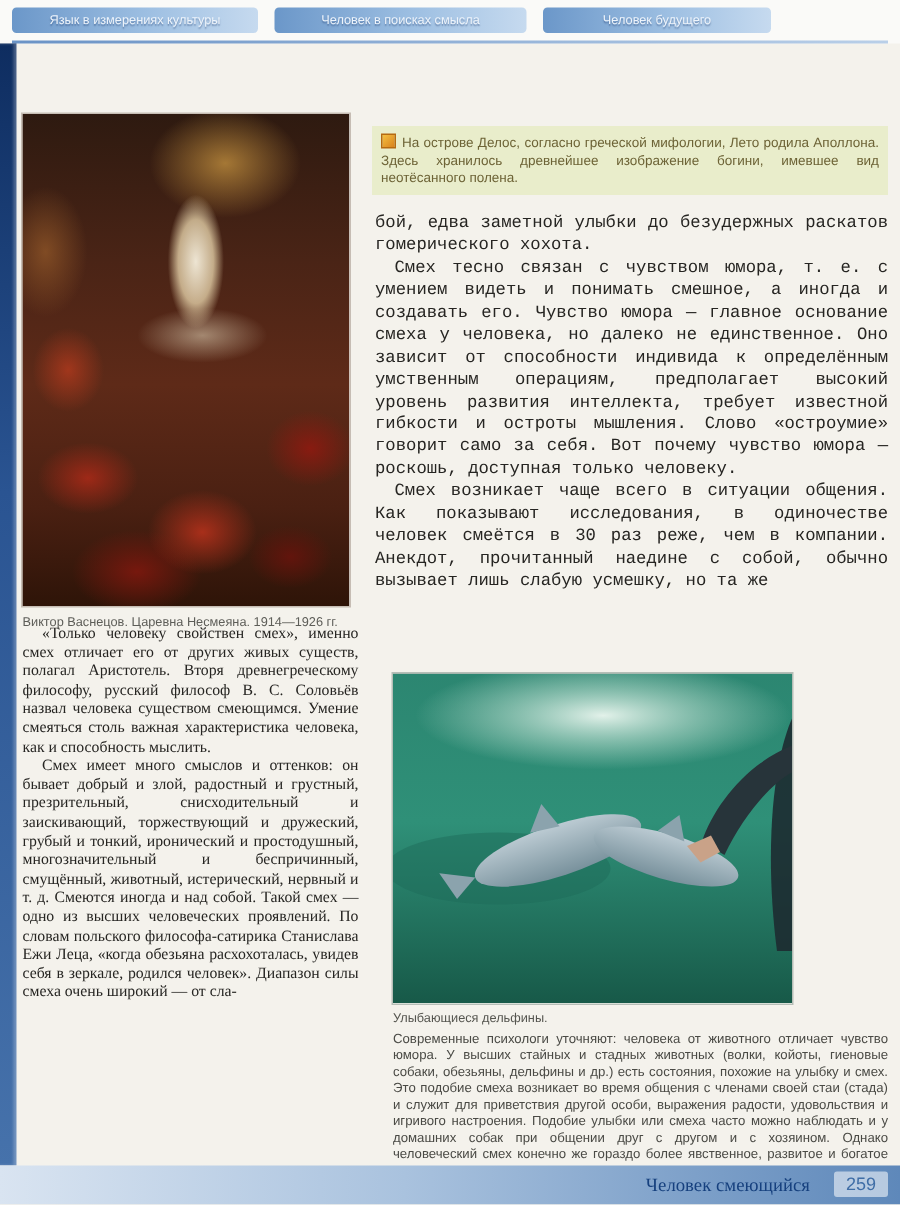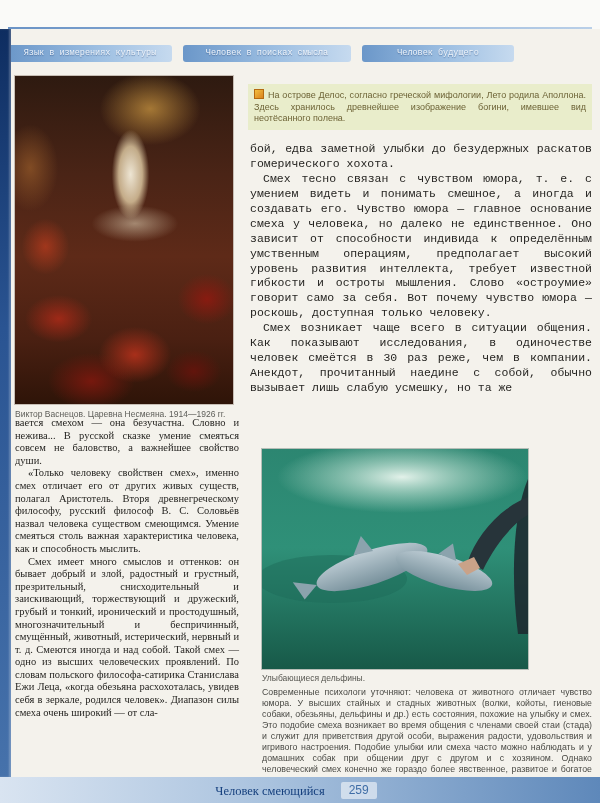--- a/index.html
+++ b/index.html
@@ -7,24 +7,23 @@
     width:600px;height:803px;position:relative;overflow:hidden;
     background:#f4f2ec;
     font-family:"Liberation Serif", serif;
   }
   .abs{position:absolute;}
   
   .top-strip{top:0;left:0;width:600px;height:29px;background:#fafaf8;}
   .tab{
     top:5px;height:17px;border-radius:3px;
     background:linear-gradient(90deg,#6b97c9 0%,#9dbfe2 55%,#c6daef 100%);
-    color:#eef4fb;font-family:Liberation Mono, monospace;font-size:8.5px;
+    color:#eef4fb;font-family:Liberation Sans, sans-serif;font-size:8.5px;
     line-height:17px;text-align:center;white-space:nowrap;overflow:hidden;
     text-shadow:0 1px 1px rgba(30,60,110,.45);
-    margin-top:40px;
   }
   .tab1{left:8px;width:164px;}
   .tab2{left:183px;width:168px;text-align:center;}
   .tab3{left:362px;width:152px;}
   .header-rule{top:27px;left:8px;width:584px;height:2px;
     background:linear-gradient(90deg,#6a93c6,#b9cfe8);}
   
   .left-band{top:29px;left:0;width:11px;height:748px;
     background:linear-gradient(180deg,#0e2d60 0%,#2a5492 40%,#4672ab 100%);
     box-shadow:inset -2px 0 2px rgba(255,255,255,.25);}
@@ -65,21 +64,21 @@
   .dolphin-photo{left:262px;top:449px;width:266px;height:220px;overflow:hidden;
     box-shadow:0 0 0 1px rgba(40,70,60,.3);}
   .dolphin-caption{left:262px;top:673px;width:266px;
     font-family:"Liberation Sans",sans-serif;font-size:8.5px;color:#55554f;}
   .dolphin-note{left:262px;top:687px;width:330px;
     font-family:"Liberation Sans",sans-serif;font-size:8.8px;color:#4a4a45;
     line-height:1.25;text-align:justify;}
   
   .bottom-band{top:777px;left:0;width:600px;height:26px;
     background:linear-gradient(90deg,#d9e4f1 0%,#a9c2de 45%,#5e88ba 100%);
-    text-align:center;line-height:26px;padding-right:8px;box-sizing:border-box;
+    text-align:right;line-height:26px;padding-right:8px;box-sizing:border-box;
     white-space:nowrap;}
   .footer-title{color:#16407e;font-size:12.5px;font-family:"Liberation Serif",serif;}
   .footer-num{display:inline-block;margin-left:12px;padding:0 8px;line-height:17px;
     background:rgba(255,255,255,.55);color:#3f6da6;border-radius:2px;
     font-family:"Liberation Sans",sans-serif;font-size:12px;vertical-align:1px;}
 </style>
 </head>
 <body>
 
 <div>
@@ -140,21 +139,20 @@
       </g>
       <path d="M266 30 C 252 62 248 124 256 185 L266 185 Z" fill="#1d2b31" opacity="0.9"></path>
       <path d="M266 48 C 236 60 214 88 206 112 L 221 121 C 233 96 251 74 266 66 Z" fill="#27343a"></path>
       <path d="M212 108 l-16 7 l9 11 l13 -7 z" fill="#c9a288"></path>
     </svg>
   </div>
   <div class="abs dolphin-caption">Улыбающиеся дельфины.</div>
   <div class="abs dolphin-note">Современные психологи уточняют: человека от животного отличает чувство юмора. У высших стайных и стадных животных (волки, койоты, гиеновые собаки, обезьяны, дельфины и др.) есть состояния, похожие на улыбку и смех. Это подобие смеха возникает во время общения с членами своей стаи (стада) и служит для приветствия другой особи, выражения радости, удовольствия и игривого настроения. Подобие улыбки или смеха часто можно наблюдать и у домашних собак при общении друг с другом и с хозяином. Однако человеческий смех конечно же гораздо более явственное, развитое и богатое явление.</div>
 
   <div class="abs col left-col">
-    <p class="no-indent">вается смехом — она безучастна. Словно и нежива... В русской сказке умение смеяться совсем не баловство, а важнейшее свойство души.</p>
     <p>«Только человеку свойствен смех», именно смех отличает его от других живых существ, полагал Аристотель. Вторя древнегреческому философу, русский философ В. С. Соловьёв назвал человека существом смеющимся. Умение смеяться столь важная характеристика человека, как и способность мыслить.</p>
     <p>Смех имеет много смыслов и оттенков: он бывает добрый и злой, радостный и грустный, презрительный, снисходительный и заискивающий, торжествующий и дружеский, грубый и тонкий, иронический и простодушный, многозначительный и беспричинный, смущённый, животный, истерический, нервный и т. д. Смеются иногда и над собой. Такой смех — одно из высших человеческих проявлений. По словам польского философа-сатирика Станислава Ежи Леца, «когда обезьяна расхохоталась, увидев себя в зеркале, родился человек». Диапазон силы смеха очень широкий — от сла-</p>
   </div>
 
   <div class="abs bottom-band">
     <span class="footer-title">Человек смеющийся</span>
     <span class="footer-num">259</span>
   </div>
 
 </div>

